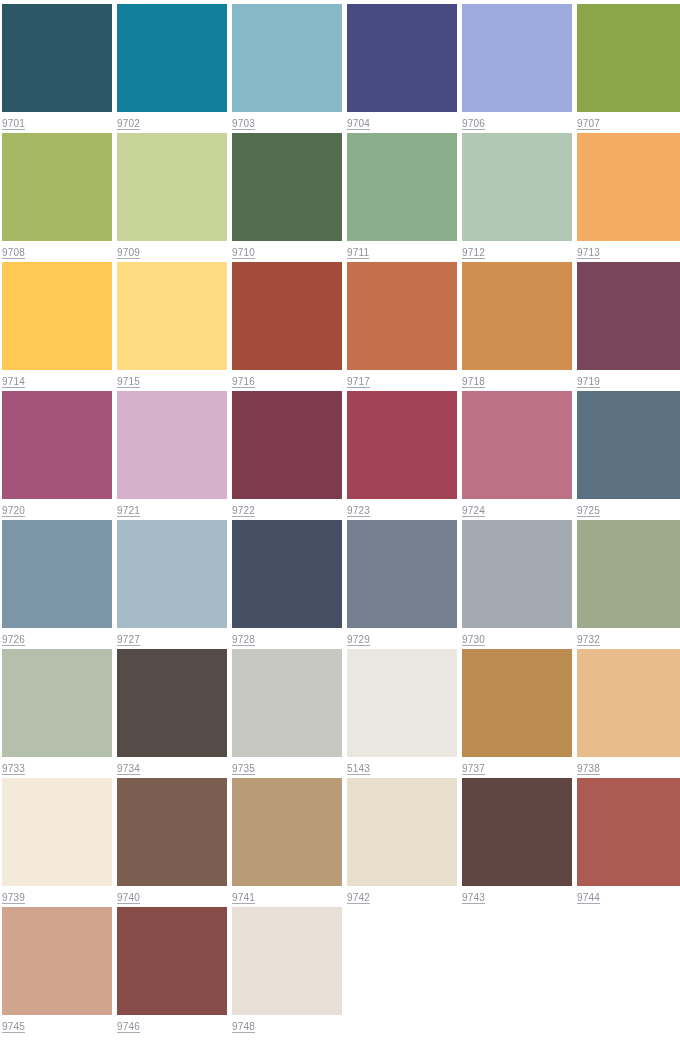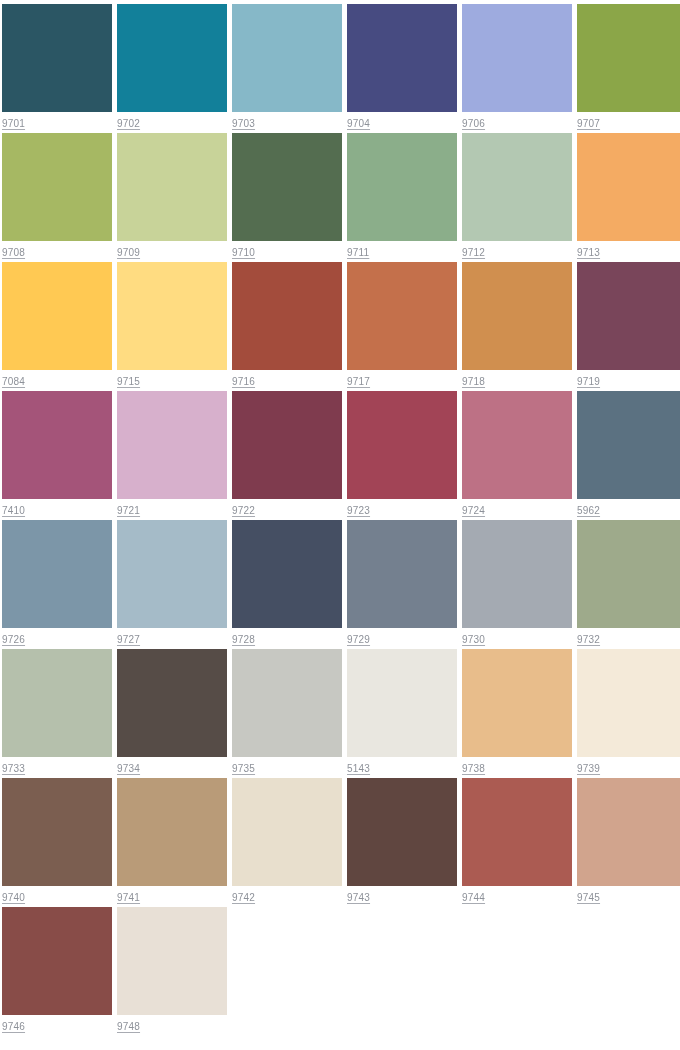--- a/index.html
+++ b/index.html
@@ -100,21 +100,21 @@
     <div class="swatch-cell">
       <div class="swatch-chip" style="background-color: rgb(179, 200, 178);"></div>
       <a class="swatch-label">9712</a>
     </div>
     <div class="swatch-cell">
       <div class="swatch-chip" style="background-color: rgb(244, 171, 99);"></div>
       <a class="swatch-label">9713</a>
     </div>
     <div class="swatch-cell">
       <div class="swatch-chip" style="background-color: rgb(255, 201, 83);"></div>
-      <a class="swatch-label">7084</a>
+      <a class="swatch-label">9714</a>
     </div>
     <div class="swatch-cell">
       <div class="swatch-chip" style="background-color: rgb(255, 220, 129);"></div>
       <a class="swatch-label">9715</a>
     </div>
     <div class="swatch-cell">
       <div class="swatch-chip" style="background-color: rgb(163, 76, 60);"></div>
       <a class="swatch-label">9716</a>
     </div>
     <div class="swatch-cell">
@@ -124,41 +124,41 @@
     <div class="swatch-cell">
       <div class="swatch-chip" style="background-color: rgb(208, 143, 79);"></div>
       <a class="swatch-label">9718</a>
     </div>
     <div class="swatch-cell">
       <div class="swatch-chip" style="background-color: rgb(121, 69, 90);"></div>
       <a class="swatch-label">9719</a>
     </div>
     <div class="swatch-cell">
       <div class="swatch-chip" style="background-color: rgb(164, 84, 121);"></div>
-      <a class="swatch-label">7410</a>
+      <a class="swatch-label">9720</a>
     </div>
     <div class="swatch-cell">
       <div class="swatch-chip" style="background-color: rgb(215, 176, 204);"></div>
       <a class="swatch-label">9721</a>
     </div>
     <div class="swatch-cell">
       <div class="swatch-chip" style="background-color: rgb(127, 59, 78);"></div>
       <a class="swatch-label">9722</a>
     </div>
     <div class="swatch-cell">
       <div class="swatch-chip" style="background-color: rgb(162, 68, 86);"></div>
       <a class="swatch-label">9723</a>
     </div>
     <div class="swatch-cell">
       <div class="swatch-chip" style="background-color: rgb(189, 113, 133);"></div>
       <a class="swatch-label">9724</a>
     </div>
     <div class="swatch-cell">
       <div class="swatch-chip" style="background-color: rgb(91, 113, 129);"></div>
-      <a class="swatch-label">5962</a>
+      <a class="swatch-label">9725</a>
     </div>
     <div class="swatch-cell">
       <div class="swatch-chip" style="background-color: rgb(124, 150, 168);"></div>
       <a class="swatch-label">9726</a>
     </div>
     <div class="swatch-cell">
       <div class="swatch-chip" style="background-color: rgb(165, 187, 200);"></div>
       <a class="swatch-label">9727</a>
     </div>
     <div class="swatch-cell">
@@ -187,20 +187,24 @@
     </div>
     <div class="swatch-cell">
       <div class="swatch-chip" style="background-color: rgb(199, 200, 194);"></div>
       <a class="swatch-label">9735</a>
     </div>
     <div class="swatch-cell">
       <div class="swatch-chip" style="background-color: rgb(233, 231, 224);"></div>
       <a class="swatch-label">5143</a>
     </div>
     <div class="swatch-cell">
+      <div class="swatch-chip" style="background-color: rgb(187, 139, 79);"></div>
+      <a class="swatch-label">9737</a>
+    </div>
+    <div class="swatch-cell">
       <div class="swatch-chip" style="background-color: rgb(232, 189, 139);"></div>
       <a class="swatch-label">9738</a>
     </div>
     <div class="swatch-cell">
       <div class="swatch-chip" style="background-color: rgb(244, 234, 217);"></div>
       <a class="swatch-label">9739</a>
     </div>
     <div class="swatch-cell">
       <div class="swatch-chip" style="background-color: rgb(123, 94, 80);"></div>
       <a class="swatch-label">9740</a>

